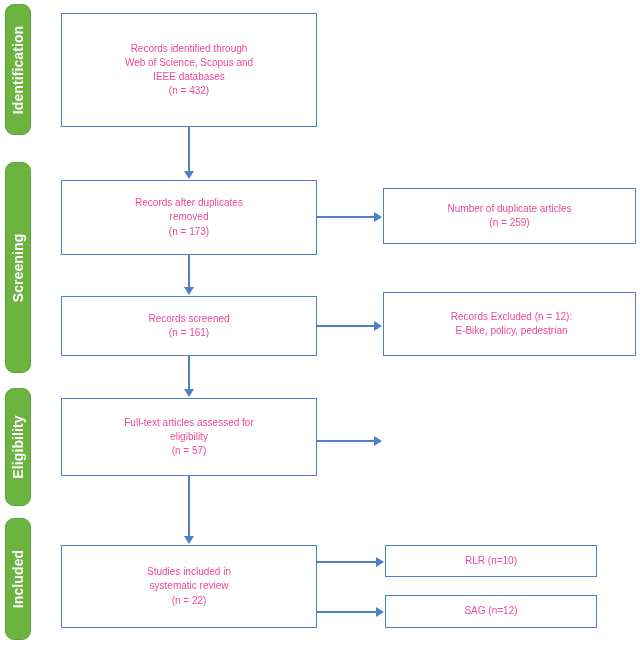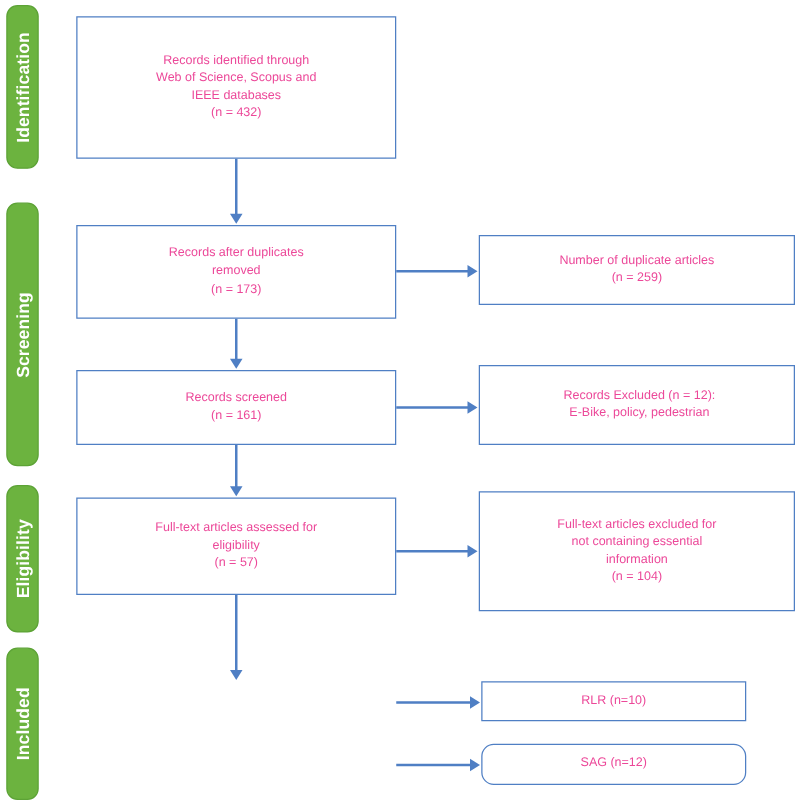--- a/index.html
+++ b/index.html
@@ -128,43 +128,42 @@
     <span class="box-text">Records screened
 (n = 161)</span>
   </div>
 
   <div class="box" style="left:61px; top:398px; width:256px; height:78px;">
     <span class="box-text">Full-text articles assessed for
 eligibility
 (n = 57)</span>
   </div>
 
+  <div class="box" style="left:61px; top:545px; width:256px; height:83px;">
+    <span class="box-text">Studies included in
+systematic review
+(n = 22)</span>
+  </div>
 
   <div class="box" style="left:383px; top:188px; width:253px; height:56px;">
     <span class="box-text">Number of duplicate articles
 (n = 259)</span>
   </div>
 
   <div class="box" style="left:383px; top:292px; width:253px; height:64px;padding-left:10px;">
     <span class="box-text">Records Excluded (n = 12):
 E-Bike, policy, pedestrian</span>
   </div>
 
-  <div class="box" style="left:383px; top:393px; width:253px; height:96px;">
-    <span class="box-text">Full-text articles excluded for
-not containing essential
-information
-(n = 104)</span>
-  </div>
 
   <div class="box" style="left:385px; top:545px; width:212px; height:32px;">
     <span class="box-text">RLR (n=10)</span>
   </div>
 
-  <div class="box" style="left:385px; top:595px; width:212px; height:33px;border-radius:10px;">
+  <div class="box" style="left:385px; top:595px; width:212px; height:33px;">
     <span class="box-text">SAG (n=12)</span>
   </div>
 
   <div class="conn-v" style="left:188px; top:127px; height:45px;"></div>
   <div class="arrow-down" style="left:183.5px; top:171px;"></div>
 
   <div class="conn-v" style="left:188px; top:255px; height:33px;"></div>
   <div class="arrow-down" style="left:183.5px; top:287px;"></div>
 
   <div class="conn-v" style="left:188px; top:356px; height:34px;"></div>

